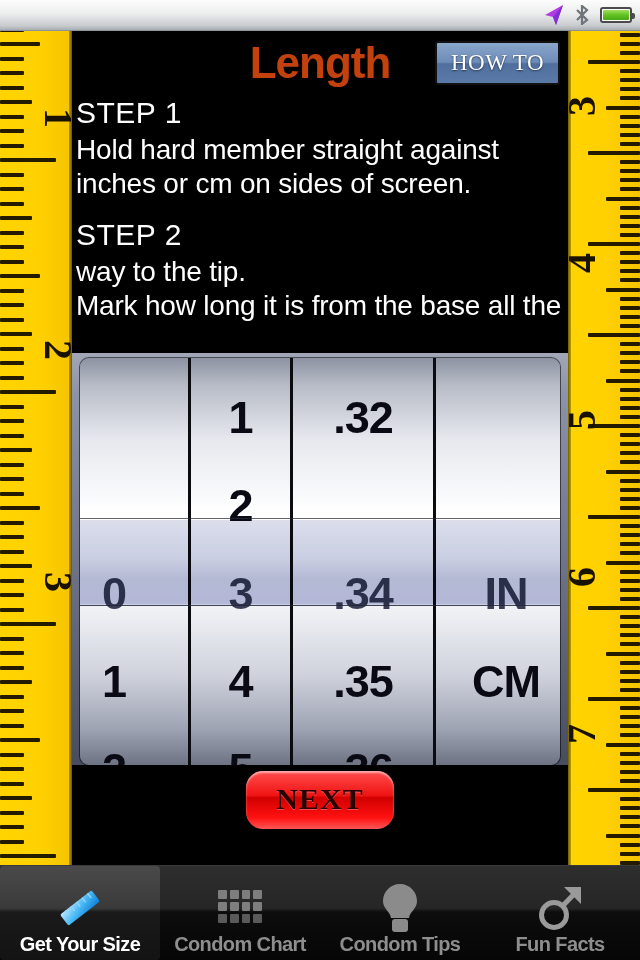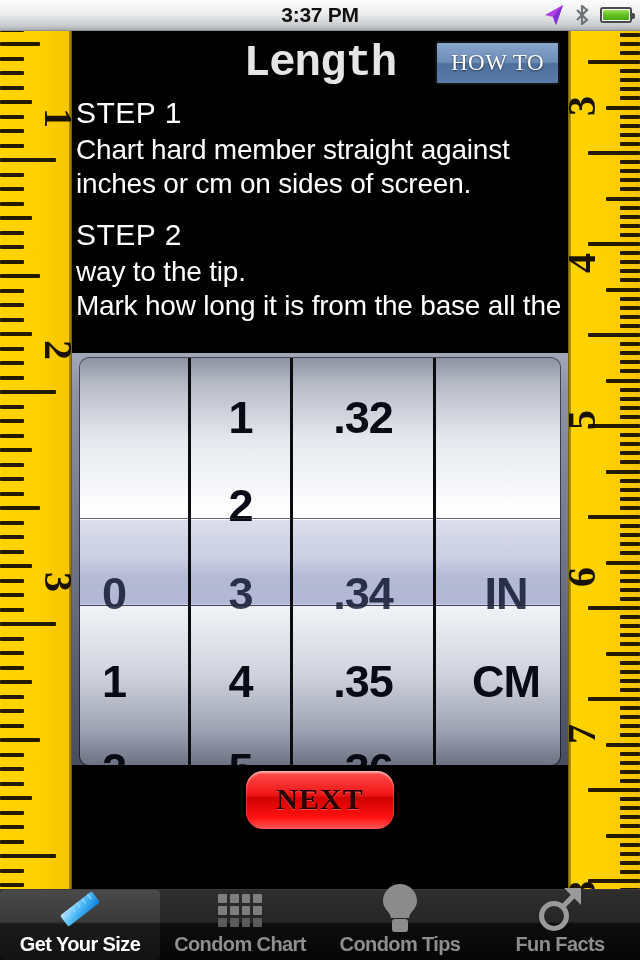--- a/index.html
+++ b/index.html
@@ -55,21 +55,21 @@
          font-family:"Liberation Serif", serif; line-height:1; }
   #ruler-left .rnum{ transform:rotate(90deg); right:4px; }
   #ruler-right .rnum{ transform:rotate(-90deg); left:4px; }
 
   
   #app{ position:absolute; left:72px; right:72px; top:31px; bottom:0;
         background:#000; overflow:hidden; }
 
   #titlebar{ position:relative; height:62px; }
   #app-title{ position:absolute; left:0; right:0; top:7px; text-align:center;
-       font-size:44px; font-weight:bold; color:#e5e5e5; letter-spacing:-1px;font-family:Liberation Mono, monospace; }
+       font-size:44px; font-weight:bold; color:#c2410c; letter-spacing:-1px; }
   #howto-button{ position:absolute; right:8px; top:10px;
        background:linear-gradient(to bottom,#89a6cb 0%,#6d8cb8 48%,#4f6f9e 52%,#5b7aa8 100%);
        border:2px solid #121212; border-radius:3px;
        padding:8px 14px 9px; font-family:"Liberation Serif", serif;
        font-size:23px; color:#fff; text-shadow:0 1px 2px rgba(0,0,0,.6);
        letter-spacing:.5px; line-height:1; cursor:pointer; }
 
   .instructions{ padding:0 4px; text-align:left; }
   .step-head{ font-size:30px; color:#fff; letter-spacing:.5px; line-height:1.32; }
   .step-body{ font-size:28px; color:#fff; line-height:1.22; letter-spacing:-.2px; }
@@ -105,42 +105,41 @@
   #next-wrap{ position:absolute; left:0; right:0; top:740px; text-align:center;}
   #next-button{ display:inline-block; width:148px; padding:13px 0 15px;
       border-radius:17px; cursor:pointer;
       background:linear-gradient(to bottom,#ff4d4d 0%,#f01414 42%,#d10000 46%,#ff1111 80%,#ff5555 100%);
       box-shadow:inset 0 2px 2px rgba(255,255,255,.55), 0 2px 4px rgba(0,0,0,.8);
       font-family:"Liberation Serif", serif; font-size:30px; font-weight:bold;
       color:#2b0000; letter-spacing:1px; line-height:1;
       text-shadow:0 1px 0 rgba(255,160,160,.45); }
 
   
-  #tabbar{ position:absolute; left:0; right:0; bottom:0; height:71px; width:640px;
+  #tabbar{ position:absolute; left:0; right:0; bottom:0; height:95px; width:640px;
       background:linear-gradient(to bottom,#2e2e2e 0%,#262626 45%,#0d0d0d 49%,#060606 100%);
       border-top:1px solid #3a3a3a; display:flex; z-index:5; }
   .tab{ flex:1; position:relative; display:flex; flex-direction:column;
       align-items:center; justify-content:flex-end; padding-bottom:6px; cursor:pointer; }
   .tab.active{ background:linear-gradient(to bottom,#4a4a4a 0%,#3a3a3a 45%,#1a1a1a 49%,#131313 100%);
       border-radius:4px; }
   .tab .ico{ height:52px; display:flex; align-items:center; justify-content:center; }
   .tab .lbl{ font-size:20px; font-weight:bold; color:#8e8e8e; letter-spacing:-.6px;
       line-height:1; white-space:nowrap; }
   .tab.active .lbl{ color:#fff; }
   .grid-ico{ width:44px; }
   .grid-ico .bar{ height:7px; background:#9a9a9a; margin-bottom:3px; border-radius:1px;}
   .grid-ico .rowg{ display:flex; gap:3px; margin-bottom:3px;}
   .grid-ico .rowg i{ flex:1; height:9px; background:#7e7e7e; border-radius:1px; display:block;}
   .grid-ico .rowg.dim i{ background:#5a5a5a; }
 </style>
 </head>
 <body>
 
 <div id="status-bar">
-  <div id="clock">3:37 PM</div>
   <div class="sb-right">
     <svg class="loc-arrow" viewBox="0 0 20 22">
       <polygon points="19,1 1,11 9,13 12,21" fill="#b23de0"></polygon>
       <polygon points="19,1 9,13 12,21" fill="#7e2fd6"></polygon>
     </svg>
     <svg class="bt" viewBox="0 0 14 20">
       <path d="M2,5 L12,15 L7,19 L7,1 L12,5 L2,15" fill="none" stroke="#6f7478" stroke-width="2.2"></path>
     </svg>
     <span class="battery">
         <span></span>
@@ -340,21 +339,21 @@
 
 <div id="app">
 
   <div id="titlebar">
     <div id="app-title">Length</div>
     <div id="howto-button">HOW TO</div>
   </div>
 
   <div class="instructions">
     <div class="step-head">STEP 1</div>
-    <div class="step-body">Chart hard member straight against</div>
+    <div class="step-body">Hold hard member straight against</div>
     <div class="step-body">inches or cm on sides of screen.</div>
     <div class="gap"></div>
     <div class="step-head">STEP 2</div>
     <div class="step-body">way to the tip.</div>
     <div class="step-body">Mark how long it is from the base all the</div>
   </div>
 
   <div id="picker">
     <div id="picker-frame">
 

